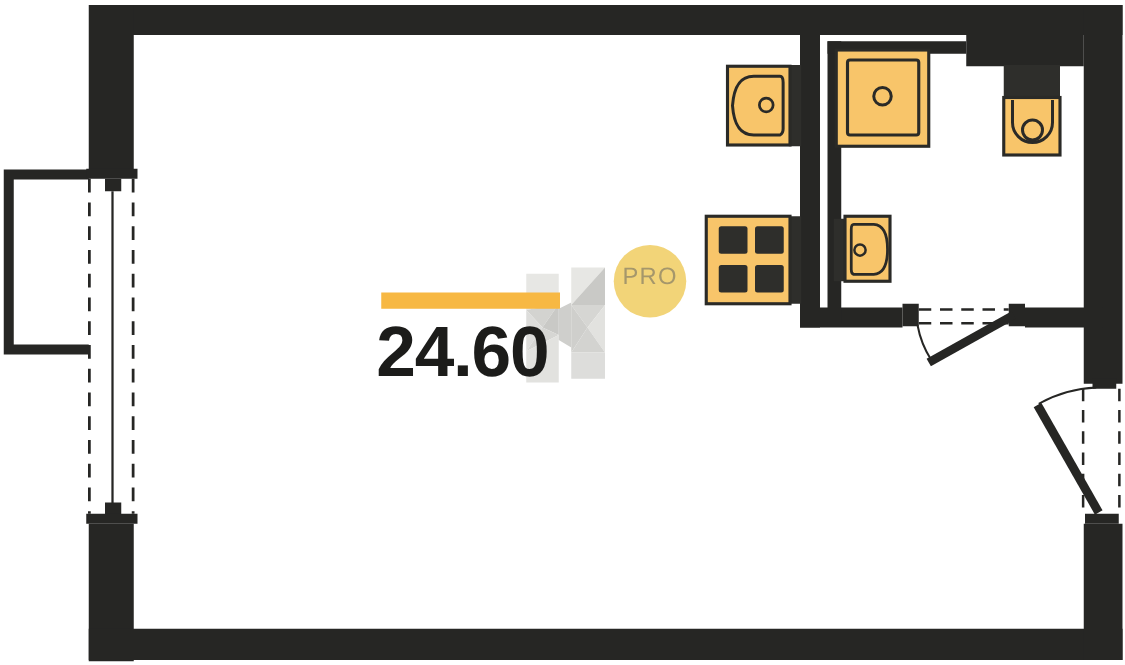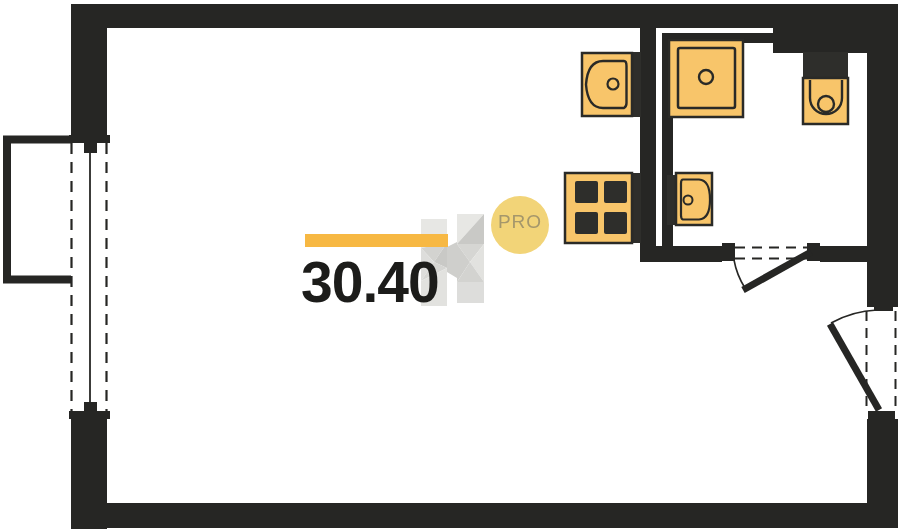--- a/index.html
+++ b/index.html
@@ -123,19 +123,19 @@
       <polygon points="457,244 484,244 470,262" fill="var(--wm-5,#d6d6d3)"></polygon>
       <polygon points="457,244 470,262 457,282" fill="var(--wm-7,#cfcfcc)"></polygon>
       <polygon points="484,244 484,282 470,262" fill="var(--wm-6,#e2e2df)"></polygon>
       <polygon points="457,282 470,262 484,282" fill="var(--wm-2,#d3d3d0)"></polygon>
       <polygon points="457,282 484,282 484,303 457,303" fill="var(--wm-4,#dddddb)"></polygon>
     </g>
 
     <rect x="305" y="234" width="143" height="13" fill="var(--accent,#f7b843)"></rect>
   </svg>
 
-  <div class="area-label">30.40</div>
+  <div class="area-label">24.60</div>
 
   <div class="pro-badge">
     <span>PRO</span>
   </div>
 
 </div>
 
 </body></html>

